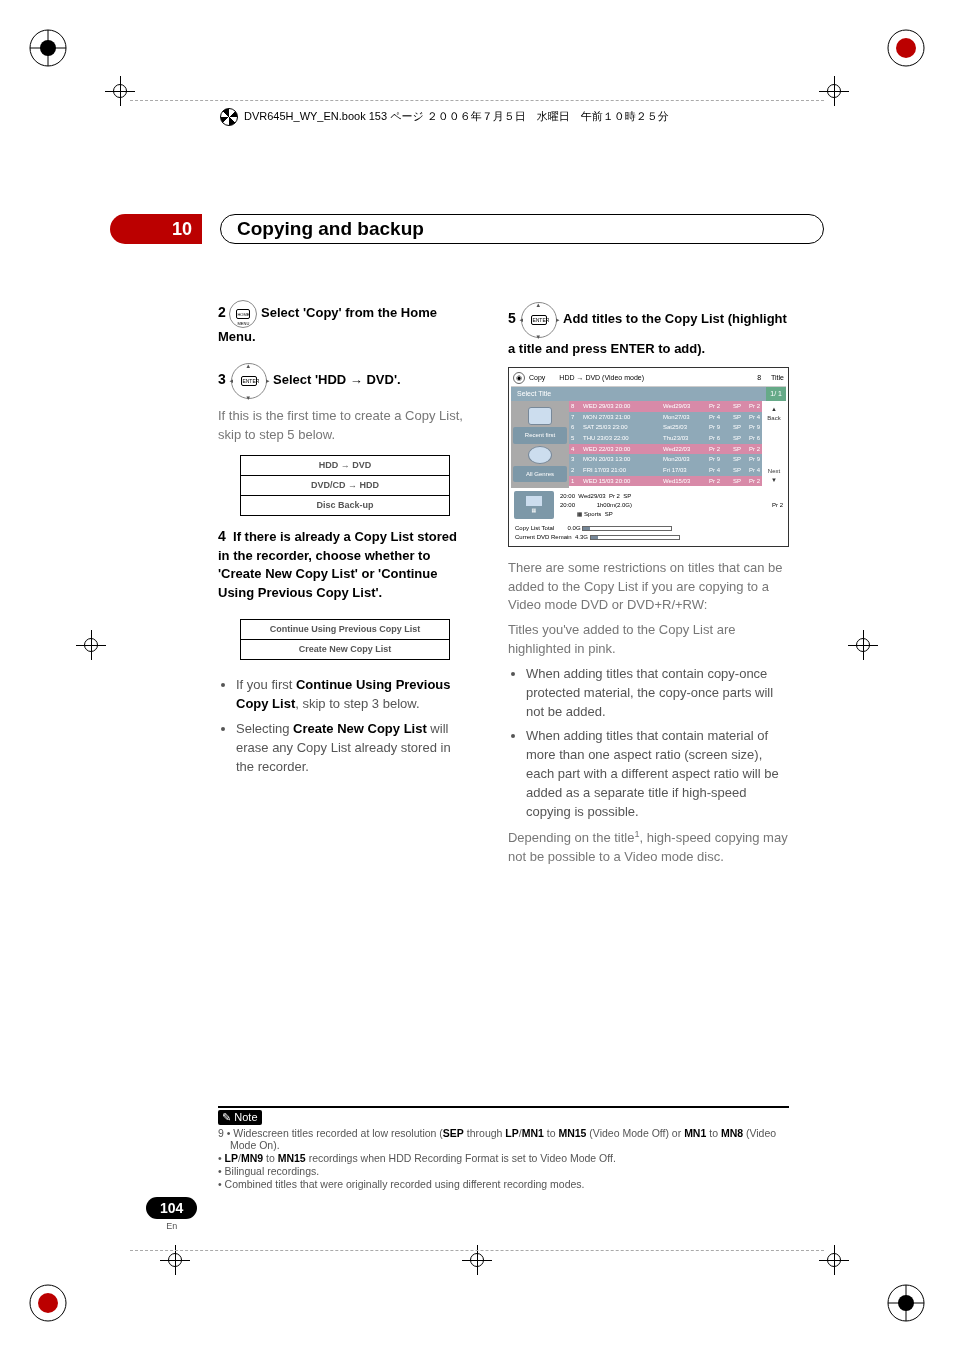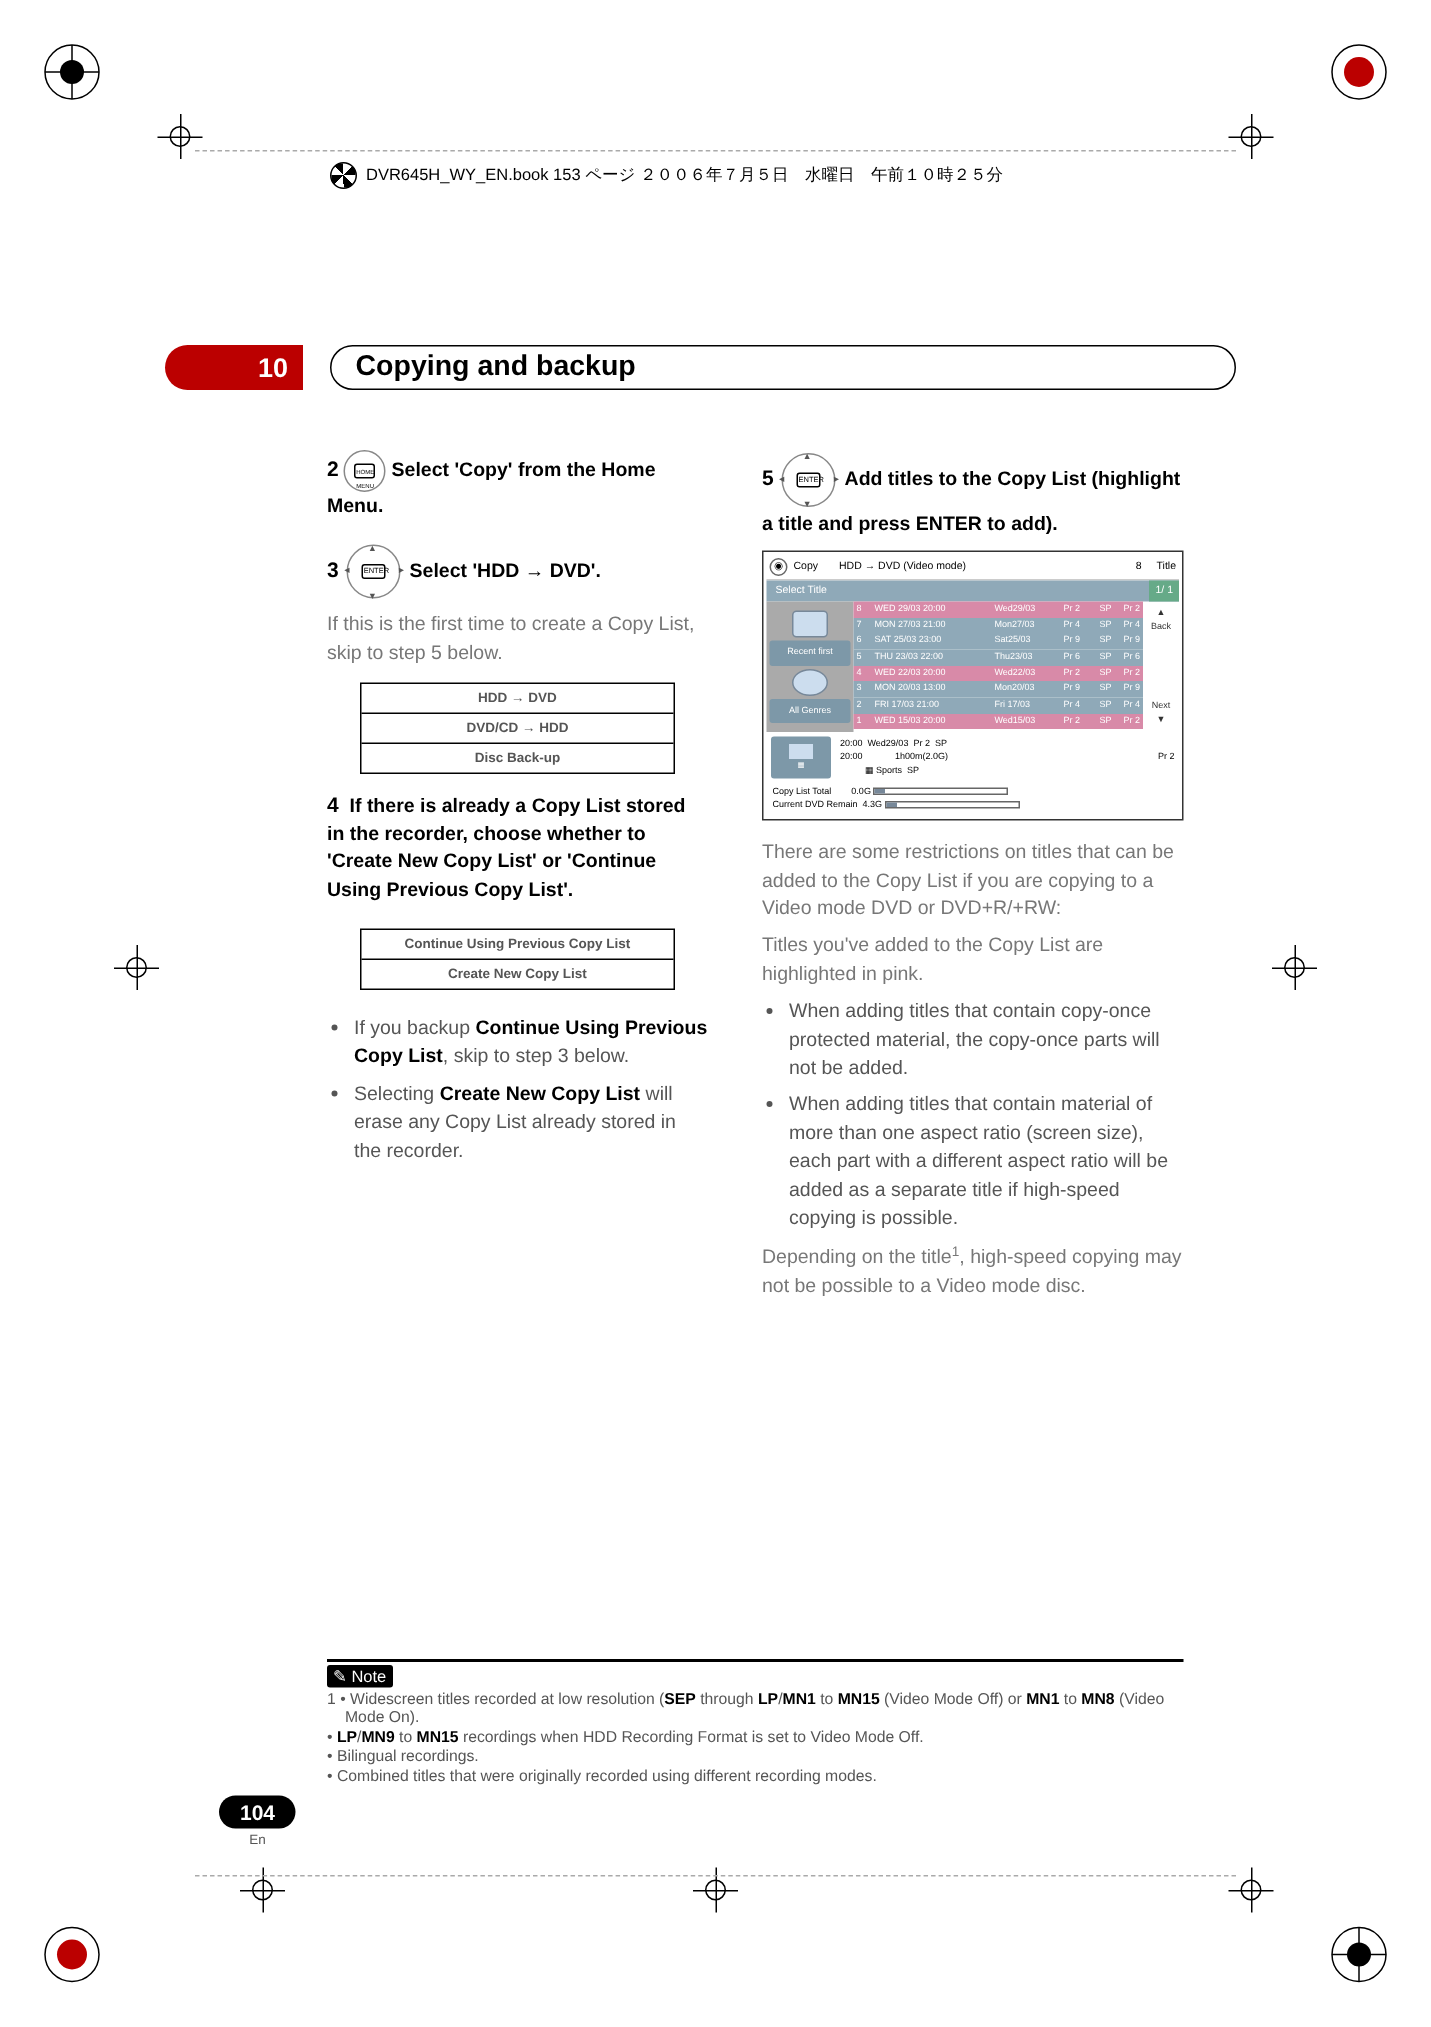--- a/index.html
+++ b/index.html
@@ -21,21 +21,21 @@
   .c-left { top: 630px; left: 76px; }
   .c-bot1 { bottom: 76px; left: 160px; }
   .c-bot2 { bottom: 76px; left: 462px; }
   .c-bot3 { bottom: 76px; right: 105px; }
   .c-tr { top: 76px; right: 105px; }
 
   .bookinfo { position:absolute; top: 108px; left: 220px; font-size: 11px; letter-spacing: 0; }
   .bookinfo::before { content:""; display:inline-block; width:16px; height:16px; border:1px solid #000; border-radius:50%; margin-right:6px; vertical-align:middle; background: repeating-conic-gradient(#fff 0deg 45deg, #000 45deg 90deg); }
   .pageframe { position:absolute; top: 100px; left: 130px; right: 130px; bottom: 100px; border-top:1px dashed #aaa; border-bottom:1px dashed #aaa; }
 
-  .chapterbar { position:absolute; top: 230px; left: 110px; right: 130px; height: 36px; }
+  .chapterbar { position:absolute; top: 214px; left: 110px; right: 130px; height: 36px; }
   .redcap { position:absolute; left:0; top:0; width:92px; height:30px; background:#b00; border-radius: 15px 0 0 15px; color:#fff; text-align:right; padding-right:10px; font-weight:bold; font-size:18px; line-height:30px; }
   .chtitle { position:absolute; left:110px; top:0; right:0; height:30px; border:1px solid #000; border-radius:15px; padding-left:16px; font-weight:bold; font-size:19px; line-height:28px; }
 
   .columns { position:absolute; top: 300px; left: 218px; right: 165px; bottom: 300px; display:flex; gap: 36px; }
   .col { flex:1; font-size: 13px; line-height: 1.45; }
   .col p { margin-bottom: 6px; }
   .stepline { font-weight: normal; }
   .stepnum { font-weight:bold; font-size:14px; }
   .stepbold { font-weight:bold; }
   .iconcircle { display:inline-block; width:28px; height:28px; vertical-align:middle; position:relative; }
@@ -174,21 +174,21 @@
         <span class="stepnum">4</span>&nbsp;
         <span class="stepbold">If there is already a Copy List stored in the recorder, choose whether to 'Create New Copy List' or 'Continue Using Previous Copy List'.</span>
       </p>
 
       <div class="copybox" style="margin-top:16px;margin-bottom:16px">
         <div class="row">Continue Using Previous Copy List</div>
         <div class="row">Create New Copy List</div>
       </div>
 
       <ul class="bul">
-        <li><span>If you backup </span><span class="bk stepbold">Continue Using Previous Copy List</span><span>, skip to step 3 below.</span></li>
+        <li><span>If you first </span><span class="bk stepbold">Continue Using Previous Copy List</span><span>, skip to step 3 below.</span></li>
         <li><span>Selecting </span><span class="bk stepbold">Create New Copy List</span><span> will erase any Copy List already stored in the recorder.</span></li>
       </ul>
     </div>
 
     <div class="col">
       <p class="stepline">
         <span class="stepnum">5</span>
         <span class="navpad">
           <span class="outer"></span><span class="inner">ENTER</span>
           <span class="arr" style="top:0;left:17px">▴</span><span class="arr" style="bottom:-2px;left:17px">▾</span>
@@ -317,21 +317,21 @@
         <span>Depending on the title</span><span class="sup">1</span><span>, high-speed copying may not be possible to a Video mode disc.</span>
       </p>
     </div>
   </div>
 
   <div class="notesec">
     <div class="notebar">
       <span class="notelabel">Note</span>
     </div>
     <div class="notelist">
-      <div class="noteitem"><span>1 • Widescreen titles recorded at low resolution (</span><span class="bk">SEP</span><span> through </span><span class="bk">LP</span><span>/</span><span class="bk">MN1</span><span> to </span><span class="bk">MN15</span><span> (Video Mode Off) or </span><span class="bk">MN1</span><span> to </span><span class="bk">MN8</span><span> (Video Mode On).</span></div>
+      <div class="noteitem"><span>9 • Widescreen titles recorded at low resolution (</span><span class="bk">SEP</span><span> through </span><span class="bk">LP</span><span>/</span><span class="bk">MN1</span><span> to </span><span class="bk">MN15</span><span> (Video Mode Off) or </span><span class="bk">MN1</span><span> to </span><span class="bk">MN8</span><span> (Video Mode On).</span></div>
       <div class="noteitem"><span>• </span><span class="bk">LP</span><span>/</span><span class="bk">MN9</span><span> to </span><span class="bk">MN15</span><span> recordings when HDD Recording Format is set to Video Mode Off.</span></div>
       <div class="noteitem">• Bilingual recordings.</div>
       <div class="noteitem">• Combined titles that were originally recorded using different recording modes.</div>
     </div>
   </div>
 
   <div class="pagenum">
     <div class="oval">104</div>
     <div class="en">En</div>
   </div>

